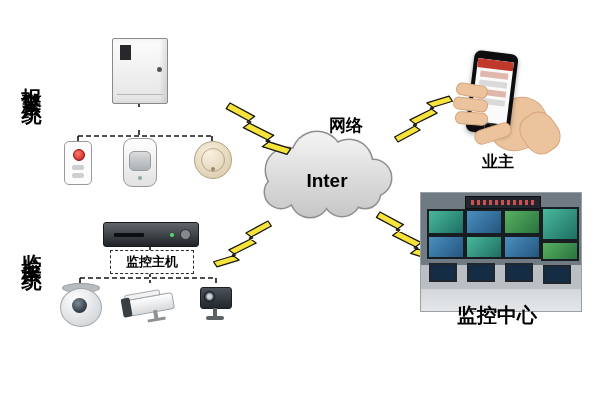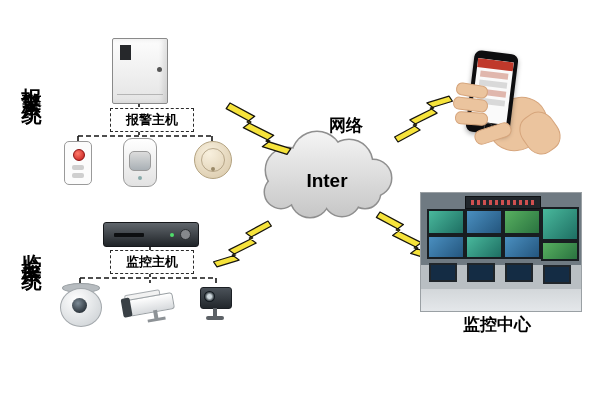--- a/index.html
+++ b/index.html
@@ -162,21 +162,20 @@
   </svg>
 
   <div class="abs vlabel" style="left:22px;top:72px;">报警系统</div>
   <div class="abs vlabel" style="left:22px;top:238px;">监控系统</div>
 
   <div class="abs alarmhost" style="left:112px;top:38px;width:54px;height:64px;">
     <div class="ah-badge"></div>
     <div class="ah-lock"></div>
     <div class="ah-seam"></div>
   </div>
-  <div class="abs dashedbox" style="left:110px;top:108px;width:82px;height:22px;">报警主机</div>
 
   <div class="abs remote" style="left:64px;top:141px;width:26px;height:42px;">
     <div class="r-btn"></div>
     <div class="r-b2"></div>
     <div class="r-b3"></div>
   </div>
   <div class="abs pir" style="left:123px;top:138px;width:32px;height:47px;">
     <div class="pir-win"></div>
     <div class="pir-led"></div>
   </div>
@@ -225,35 +224,36 @@
         <div class="ps-row"></div>
         <div class="ps-row gray"></div>
       </div>
       <div class="phome"></div>
     </div>
     <div class="abs skin f1"></div>
     <div class="abs skin f2"></div>
     <div class="abs skin f3"></div>
     <div class="abs skin thumb"></div>
   </div>
+  <div class="abs lbl" style="left:468px;top:152px;width:60px;font-size:16px;">业主</div>
 
   <div class="abs room" style="left:420px;top:192px;width:160px;height:118px;">
     <div class="sign">
       <div class="signtxt"></div>
     </div>
     <div class="scr" style="left:6px;top:16px;width:34px;height:22px;"></div>
     <div class="scr b" style="left:44px;top:16px;width:34px;height:22px;"></div>
     <div class="scr g" style="left:82px;top:16px;width:34px;height:22px;"></div>
     <div class="scr" style="left:120px;top:14px;width:34px;height:30px;"></div>
     <div class="scr b" style="left:6px;top:42px;width:34px;height:20px;"></div>
     <div class="scr" style="left:44px;top:42px;width:34px;height:20px;"></div>
     <div class="scr b" style="left:82px;top:42px;width:34px;height:20px;"></div>
     <div class="scr g" style="left:120px;top:48px;width:34px;height:16px;"></div>
     <div class="room-desk"></div>
     <div class="dm" style="left:8px;top:70px;"></div>
     <div class="dm" style="left:46px;top:70px;"></div>
     <div class="dm" style="left:84px;top:70px;"></div>
     <div class="dm" style="left:122px;top:72px;"></div>
     <div class="room-floor"></div>
   </div>
-  <div class="abs lbl" style="left:452px;top:313px;width:90px;font-size:17px;">监控中心</div>
+  <div class="abs lbl" style="left:452px;top:302px;width:90px;font-size:20px;">监控中心</div>
 
 </div>
 
 </body></html>

